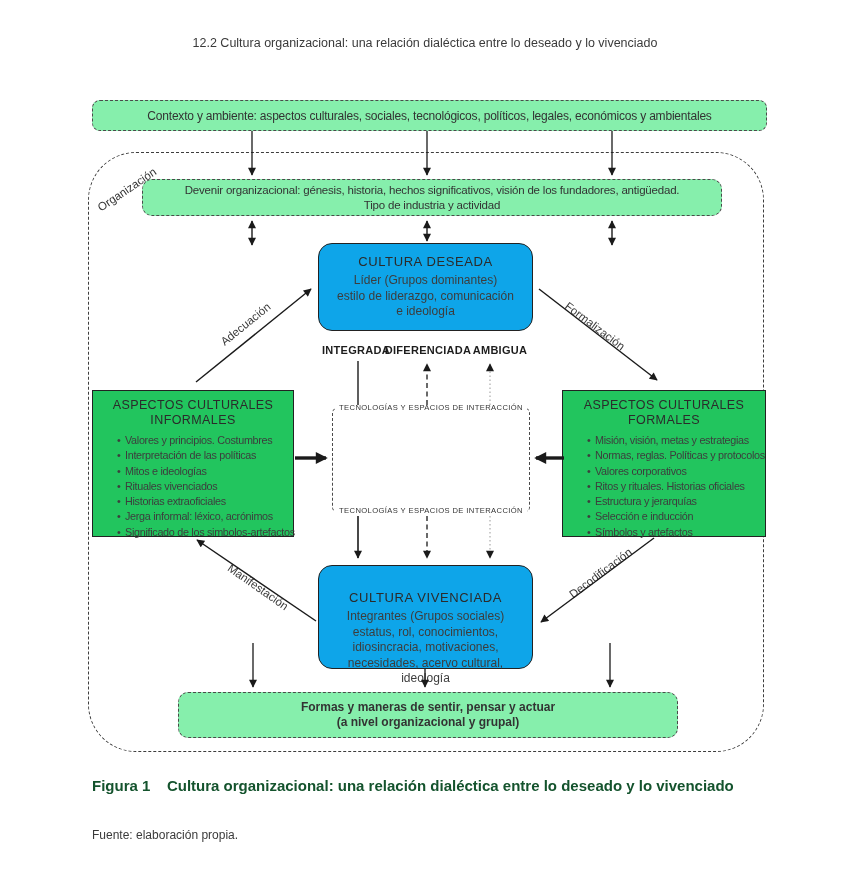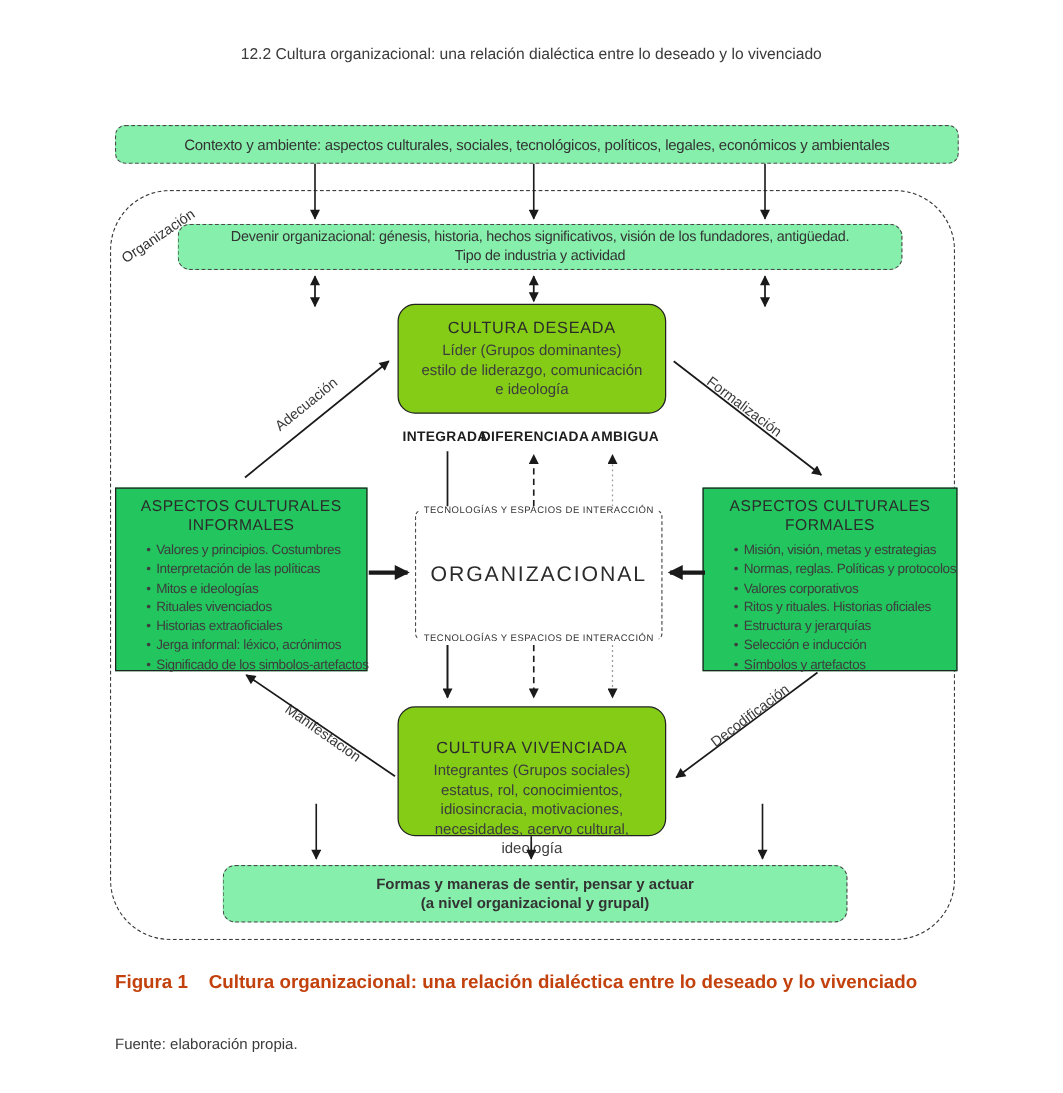--- a/index.html
+++ b/index.html
@@ -4,33 +4,33 @@
 <style>
   html,body{margin:0;padding:0;background:#fff;}
   body{
     width:850px;height:874px;position:relative;overflow:hidden;
     font-family:"Liberation Sans","DejaVu Sans",sans-serif;color:#2e2e2e;
   }
   .abs{position:absolute;box-sizing:border-box;}
 
   
   .page-header{left:0;top:36px;width:850px;text-align:center;font-size:12.5px;color:#3a3a3a;}
-  .figure-caption{left:92px;top:776px;width:690px;display:flex;gap:14px;font-weight:bold;font-size:15px;color:#c2410c;line-height:20px;}
+  .figure-caption{left:92px;top:776px;width:690px;display:flex;gap:14px;font-weight:bold;font-size:15px;color:#14532d;line-height:20px;}
   .figure-caption .fig-title{width:572px;text-align:center;}
   .source-note{left:92px;top:828px;font-size:12px;color:#3a3a3a;}
 
   
   .dashed{border:1.4px dashed #4a4a4a;background:#86efac;}
   .container-org{left:88px;top:152px;width:676px;height:600px;border:1.6px dashed #3d3d3d;border-radius:48px;background:transparent;}
   .context-box{left:92px;top:100px;width:675px;height:31px;border-radius:8px;display:flex;align-items:center;justify-content:center;font-size:12px;color:#333;white-space:nowrap;letter-spacing:-0.2px;}
   .devenir-box{left:142px;top:179px;width:580px;height:37px;border-radius:10px;display:flex;flex-direction:column;align-items:center;justify-content:center;font-size:11.5px;line-height:14.5px;color:#333;letter-spacing:-0.2px;}
   .devenir-box div{white-space:nowrap;}
   .outcome-box{left:178px;top:692px;width:500px;height:46px;border-radius:10px;display:flex;flex-direction:column;align-items:center;justify-content:center;font-size:12px;line-height:15.5px;color:#333;font-weight:bold;}
 
-  .round-solid{border:1.6px solid #222;border-radius:14px;background:#84cc16;display:flex;flex-direction:column;align-items:center;}
+  .round-solid{border:1.6px solid #222;border-radius:14px;background:#0ea5e9;display:flex;flex-direction:column;align-items:center;}
   .deseada-box{left:318px;top:243px;width:215px;height:88px;padding-top:10px;}
   .vivenciada-box{left:318px;top:565px;width:215px;height:104px;padding-top:24px;}
   .round-solid .box-title{font-size:13px;letter-spacing:0.6px;color:#2b2b2b;margin-bottom:4px;}
   .round-solid .box-line{font-size:12px;line-height:15.5px;color:#3d3d3d;}
 
   .square-solid{border:1.6px solid #222;background:#22c55e;padding:7px 8px 0 8px;}
   .informal-box{left:92px;top:390px;width:202px;height:147px;}
   .formal-box{left:562px;top:390px;width:204px;height:147px;}
   .square-solid .box-title{text-align:center;font-size:12.5px;letter-spacing:0.4px;color:#2b2b2b;line-height:15px;margin-bottom:5px;}
   ul.bullets{list-style:none;margin:0;padding:0;font-size:10.8px;line-height:15.3px;color:#3d3d3d;letter-spacing:-0.3px;}
@@ -115,21 +115,20 @@
     <li>Valores corporativos</li>
     <li>Ritos y rituales. Historias oficiales</li>
     <li>Estructura y jerarquías</li>
     <li>Selección e inducción</li>
     <li>Símbolos y artefactos</li>
   </ul>
 </div>
 
 <div class="abs center-box">
   <div class="center-title">
-    <div>ORGANIZACIONAL</div>
   </div>
 </div>
 <div class="abs tech-label" style="left:431px;top:403px;">TECNOLOGÍAS Y ESPACIOS DE INTERACCIÓN</div>
 <div class="abs tech-label" style="left:431px;top:506px;">TECNOLOGÍAS Y ESPACIOS DE INTERACCIÓN</div>
 
 <div class="abs round-solid vivenciada-box">
   <div class="box-title">CULTURA VIVENCIADA</div>
   <div class="box-line">Integrantes (Grupos sociales)</div>
   <div class="box-line">estatus, rol, conocimientos,</div>
   <div class="box-line">idiosincracia, motivaciones,</div>

